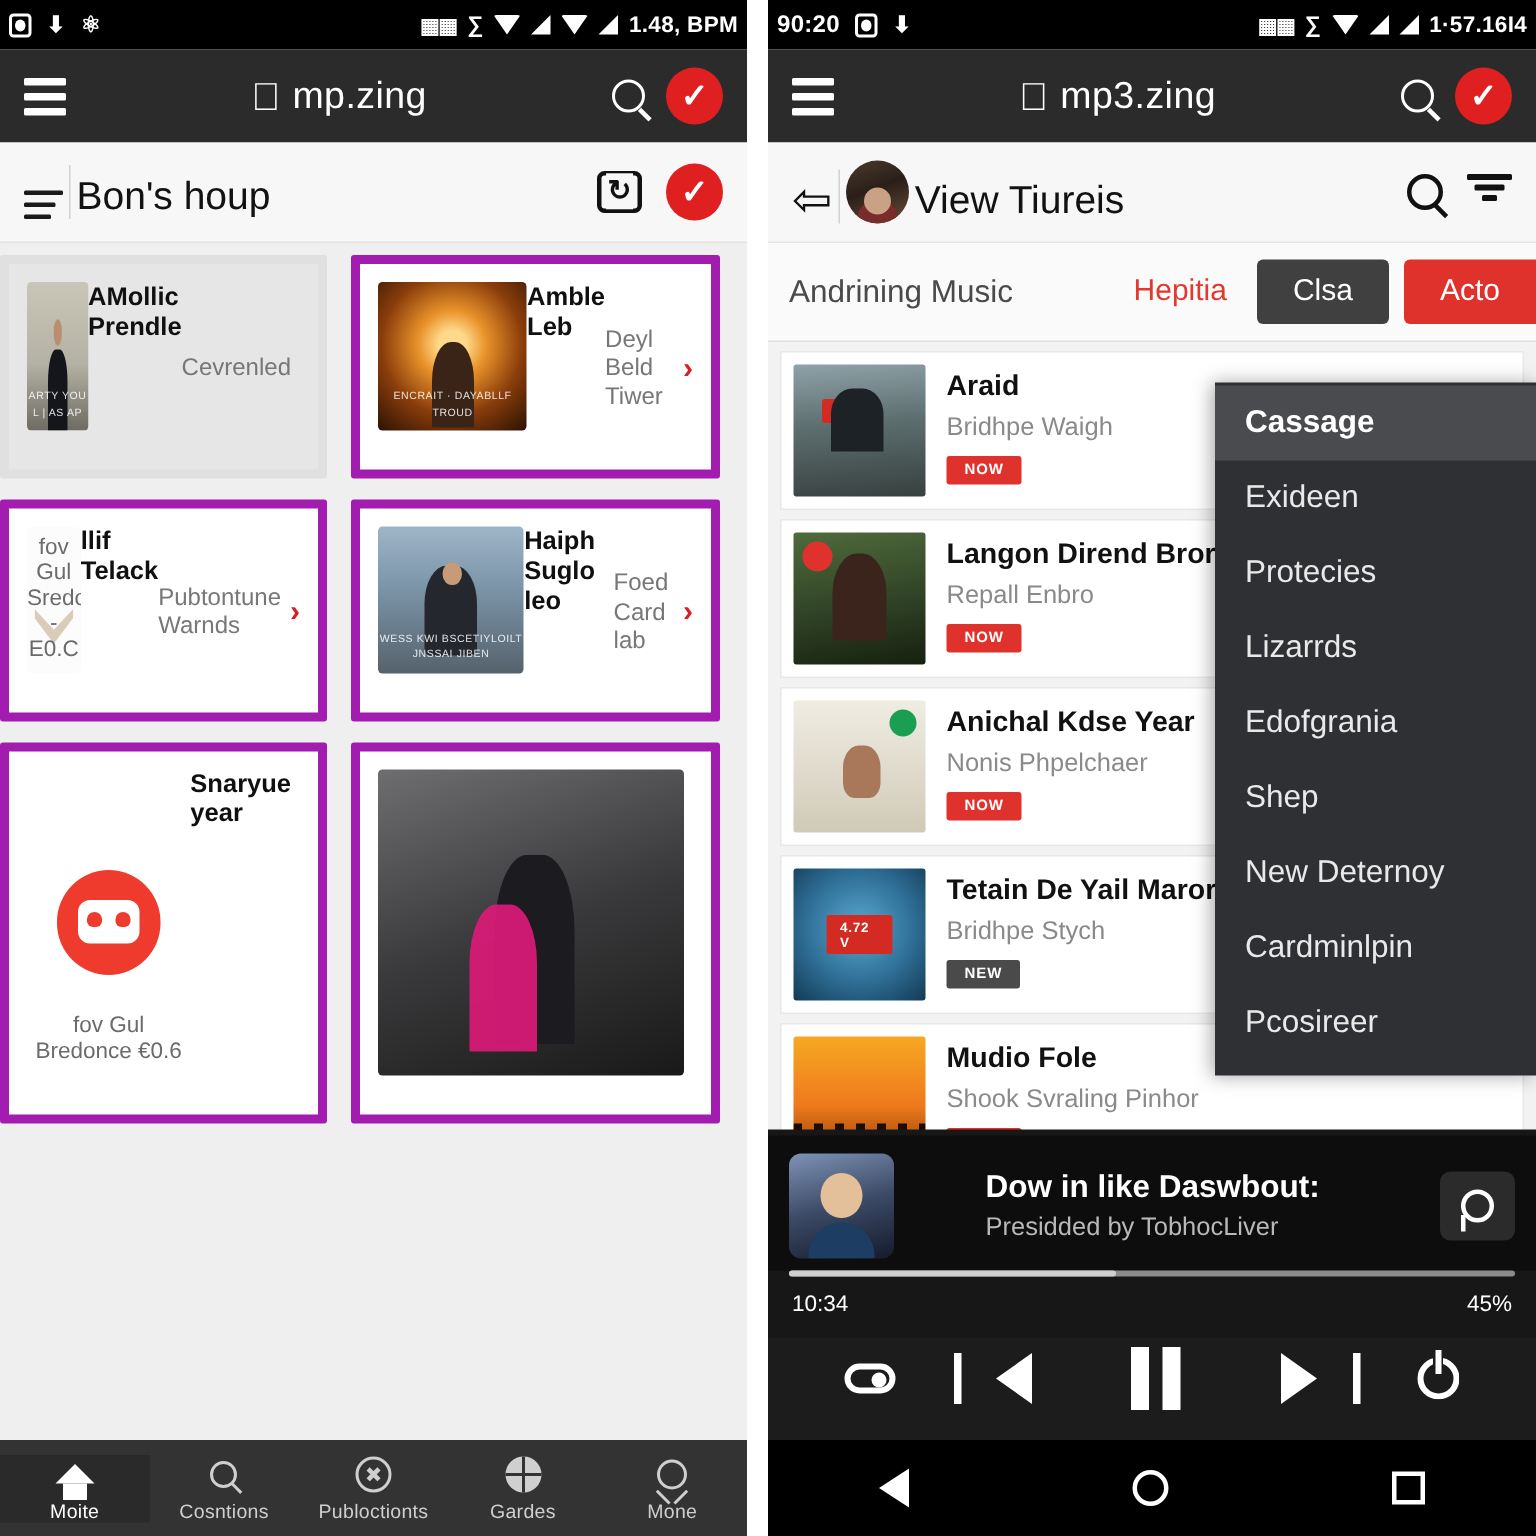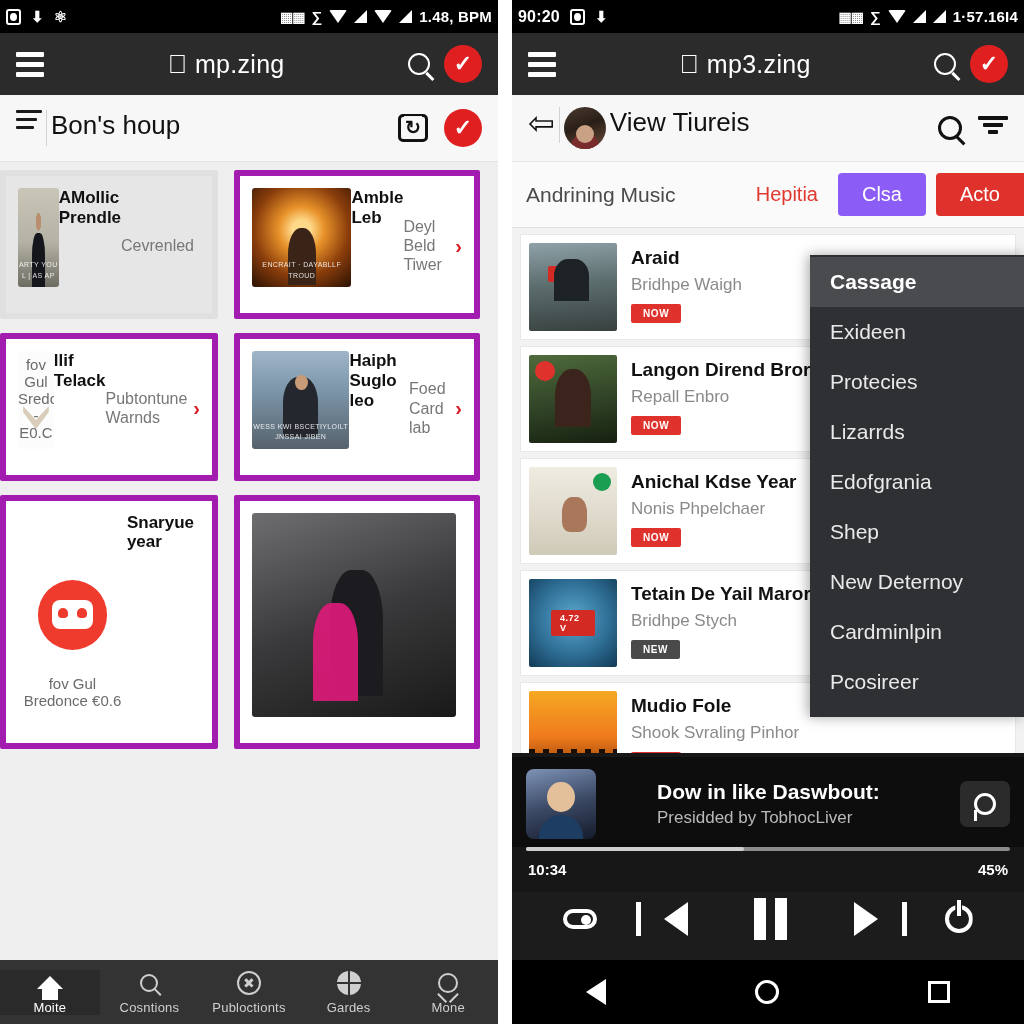--- a/index.html
+++ b/index.html
@@ -56,21 +56,21 @@
   .redcheck {
     width:38px;height:38px;border-radius:50%;background:#e02020;color:#fff;
     display:flex;align-items:center;justify-content:center;font-size:22px;font-weight:bold;
   }
 
   
   .subbar {
     height: 67px; background:#f7f7f7; display:flex; align-items:center; padding: 0 16px;
     border-bottom: 1px solid #e3e3e3;
   }
-  .subbar-lead { display:flex; align-items:flex-start; gap:4px; }
+  .subbar-lead { display:flex; align-items:flex-end; gap:4px; }
   .ham-dark { width:26px; display:flex; flex-direction:column; gap:5px; }
   .ham-dark span{display:block;height:3px;background:#1a1a1a;border-radius:1px;}
   .ham-dark span:nth-child(2){width:82%;}
   .ham-dark span:nth-child(3){width:68%;}
   .vdiv { width:1px;height:36px;background:#d2d2d2; }
   .subbar-title { font-size:26px; color:#121212; font-weight:400; }
   .subbar-actions{ display:flex; align-items:center; gap:16px; }
   .refresh-box {
     width:30px;height:28px;border:3px solid #111;border-radius:5px;position:relative;
   }
@@ -175,21 +175,21 @@
   .person:before{content:"";position:absolute;right:-4px;bottom:-9px;width:12px;height:2.4px;background:currentColor;transform:rotate(-45deg);}
 
   
   .r-tabsrow {
     height:66px; background:#fafafa; display:flex; align-items:center;
     padding: 0 0 0 14px; gap: 10px; border-bottom:1px solid #e0e0e0;
   }
   .r-tabs-title { flex:1; font-size:21px; color:#4a4a4a; }
   .tab-link { color:#e0392f; font-size:20px; padding: 0 10px; }
   .tab-btn {
-    padding: 10px 24px; border-radius:4px; font-size:20px; color:#fff; background:#8b5cf6;
+    padding: 10px 24px; border-radius:4px; font-size:20px; color:#fff; background:#404040;
   }
   .tab-btn.red { background:#e0322c; border-radius:4px 0 0 4px; }
 
   .r-list { background:#f2f2f2; padding: 6px 8px 0 8px; }
   .r-row {
     display:flex; gap:14px; background:#fff; border:1px solid #e8e8e8;
     padding: 8px; margin-bottom: 6px; align-items:flex-start;
   }
   .r-thumb { width:88px; height:88px; flex:none; border-radius:2px; position:relative; overflow:hidden; }
   .r-texts { padding-top:4px; min-width:0;}
@@ -231,21 +231,21 @@
   .p-art:after{content:"";position:absolute;left:30%;top:18%;width:40%;height:44%;border-radius:50%;background:#e3c09a;}
   .p-art:before{content:"";position:absolute;left:18%;bottom:0;width:64%;height:34%;background:#1d3d63;border-radius:22px 22px 0 0;}
   .p-meta { flex:1; min-width:0;margin-left:47px; }
   .p-title { color:#fff; font-size:21px; font-weight:bold; white-space:nowrap; }
   .p-sub { color:#b9b9b9; font-size:17px; margin-top:4px; white-space:nowrap;}
   .p-side-btn { width:50px;height:46px;border-radius:7px;background:#2b2b2b;display:flex;align-items:center;justify-content:center; }
   .p-side-btn .pico { width:22px;height:22px;border:3px solid #fff;border-radius:50%;position:relative;}
   .p-side-btn .pico:after{content:"";position:absolute;left:-3px;bottom:-9px;width:3px;height:11px;background:#fff;}
   .progress { height:4px; background:#8b8b8b; margin: 0 14px; border-radius:2px; position:relative;}
   .progress .fill{position:absolute;left:0;top:0;bottom:0;width:45%;background:#cfcfcf;border-radius:2px;}
-  .p-times { display:flex; justify-content:space-between; padding: 10px 16px 14px; color:#fff; font-size:15px; font-weight:bold;}
+  .p-times { display:flex; justify-content:space-between; padding: 10px 16px 14px; color:#fff; font-size:15px; font-weight:normal;}
   .p-controls { display:flex; align-items:center; justify-content:space-around; padding: 6px 18px 20px; background:#1c1c1c;}
   .ctl { color:#fff; display:flex; align-items:center; justify-content:center; }
   .ctl-prev, .ctl-next { width:0;height:0;border-top:17px solid transparent;border-bottom:17px solid transparent; position:relative;}
   .ctl-prev{ border-right:24px solid #fff; }
   .ctl-prev:after{content:"";position:absolute;left:-28px;top:-17px;width:5px;height:34px;background:#fff;}
   .ctl-next{ border-left:24px solid #fff; }
   .ctl-next:after{content:"";position:absolute;left:24px;top:-17px;width:5px;height:34px;background:#fff;}
   .ctl-pause{ display:flex; gap:9px; }
   .ctl-pause span{ width:12px; height:42px; background:#fff; }
   .ctl-shuffle{ width:34px;height:20px;border:4px solid #fff;border-radius:10px;position:relative;}

